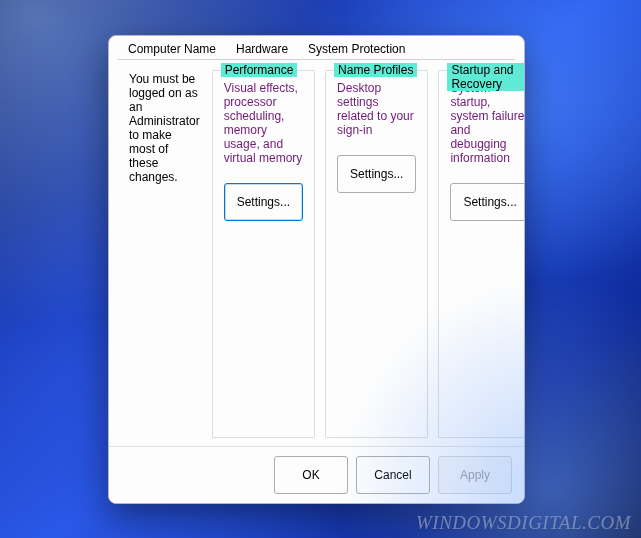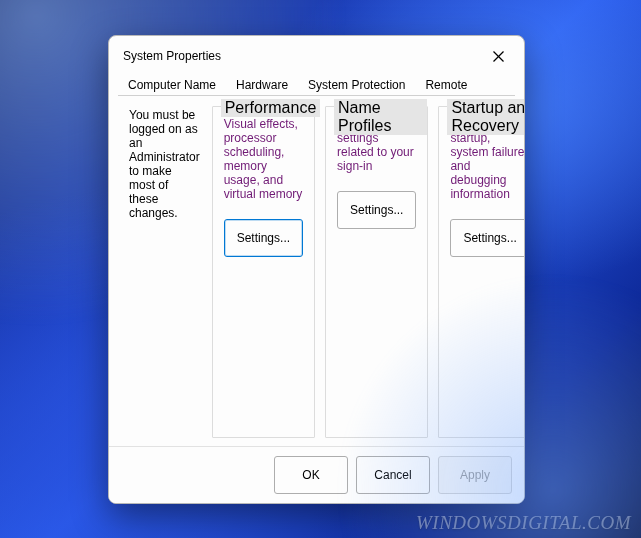--- a/index.html
+++ b/index.html
@@ -77,22 +77,22 @@
     .intro { font-size: 12px; margin: 2px 2px 2px 2px; }
 
     .group {
       border: 1px solid #dcdcdc;
       border-radius: 1px;
       padding: 8px 11px 9px 11px;
       position: relative;
     }
     .group .legend {
       position: absolute; top: -8px; left: 8px;
-      background: #e5e5e5; padding: 0 4px;
-      font-size: 16px;
+      background: #5eead4; padding: 0 4px;
+      font-size: 12px;
     }
     .group .desc {
       font-size: 12px; color: #701a75;
       margin-top: 2px;
     }
     .group .btn-row {
       display: flex; justify-content: flex-end; margin-top: 18px;
     }
 
     .btn {
@@ -124,36 +124,26 @@
       text-shadow: 0 1px 2px rgba(0,0,0,0.3);
       pointer-events: none;
     }
     .watermark .w1 { text-transform: uppercase; }
   </style>
 </head>
 <body>
 
 <div class="dialog">
 
-  <div class="titlebar">
-    <span class="title">System Properties</span>
-    <div class="close-btn">
-      <svg viewBox="0 0 11 11">
-        <line x1="0.5" y1="0.5" x2="10.5" y2="10.5"></line>
-        <line x1="10.5" y1="0.5" x2="0.5" y2="10.5"></line>
-      </svg>
-    </div>
-  </div>
 
   <div class="tabs-wrap">
     <div class="tabs">
       <div class="tab">Computer Name</div>
       <div class="tab">Hardware</div>
       <div class="tab">System Protection</div>
-      <div class="tab">Remote</div>
     </div>
   </div>
 
   <div class="content">
 
     <div class="intro">You must be logged on as an Administrator to make most of these changes.</div>
 
     <div class="group">
       <span class="legend">Performance</span>
       <div class="desc">Visual effects, processor scheduling, memory usage, and virtual memory</div>

